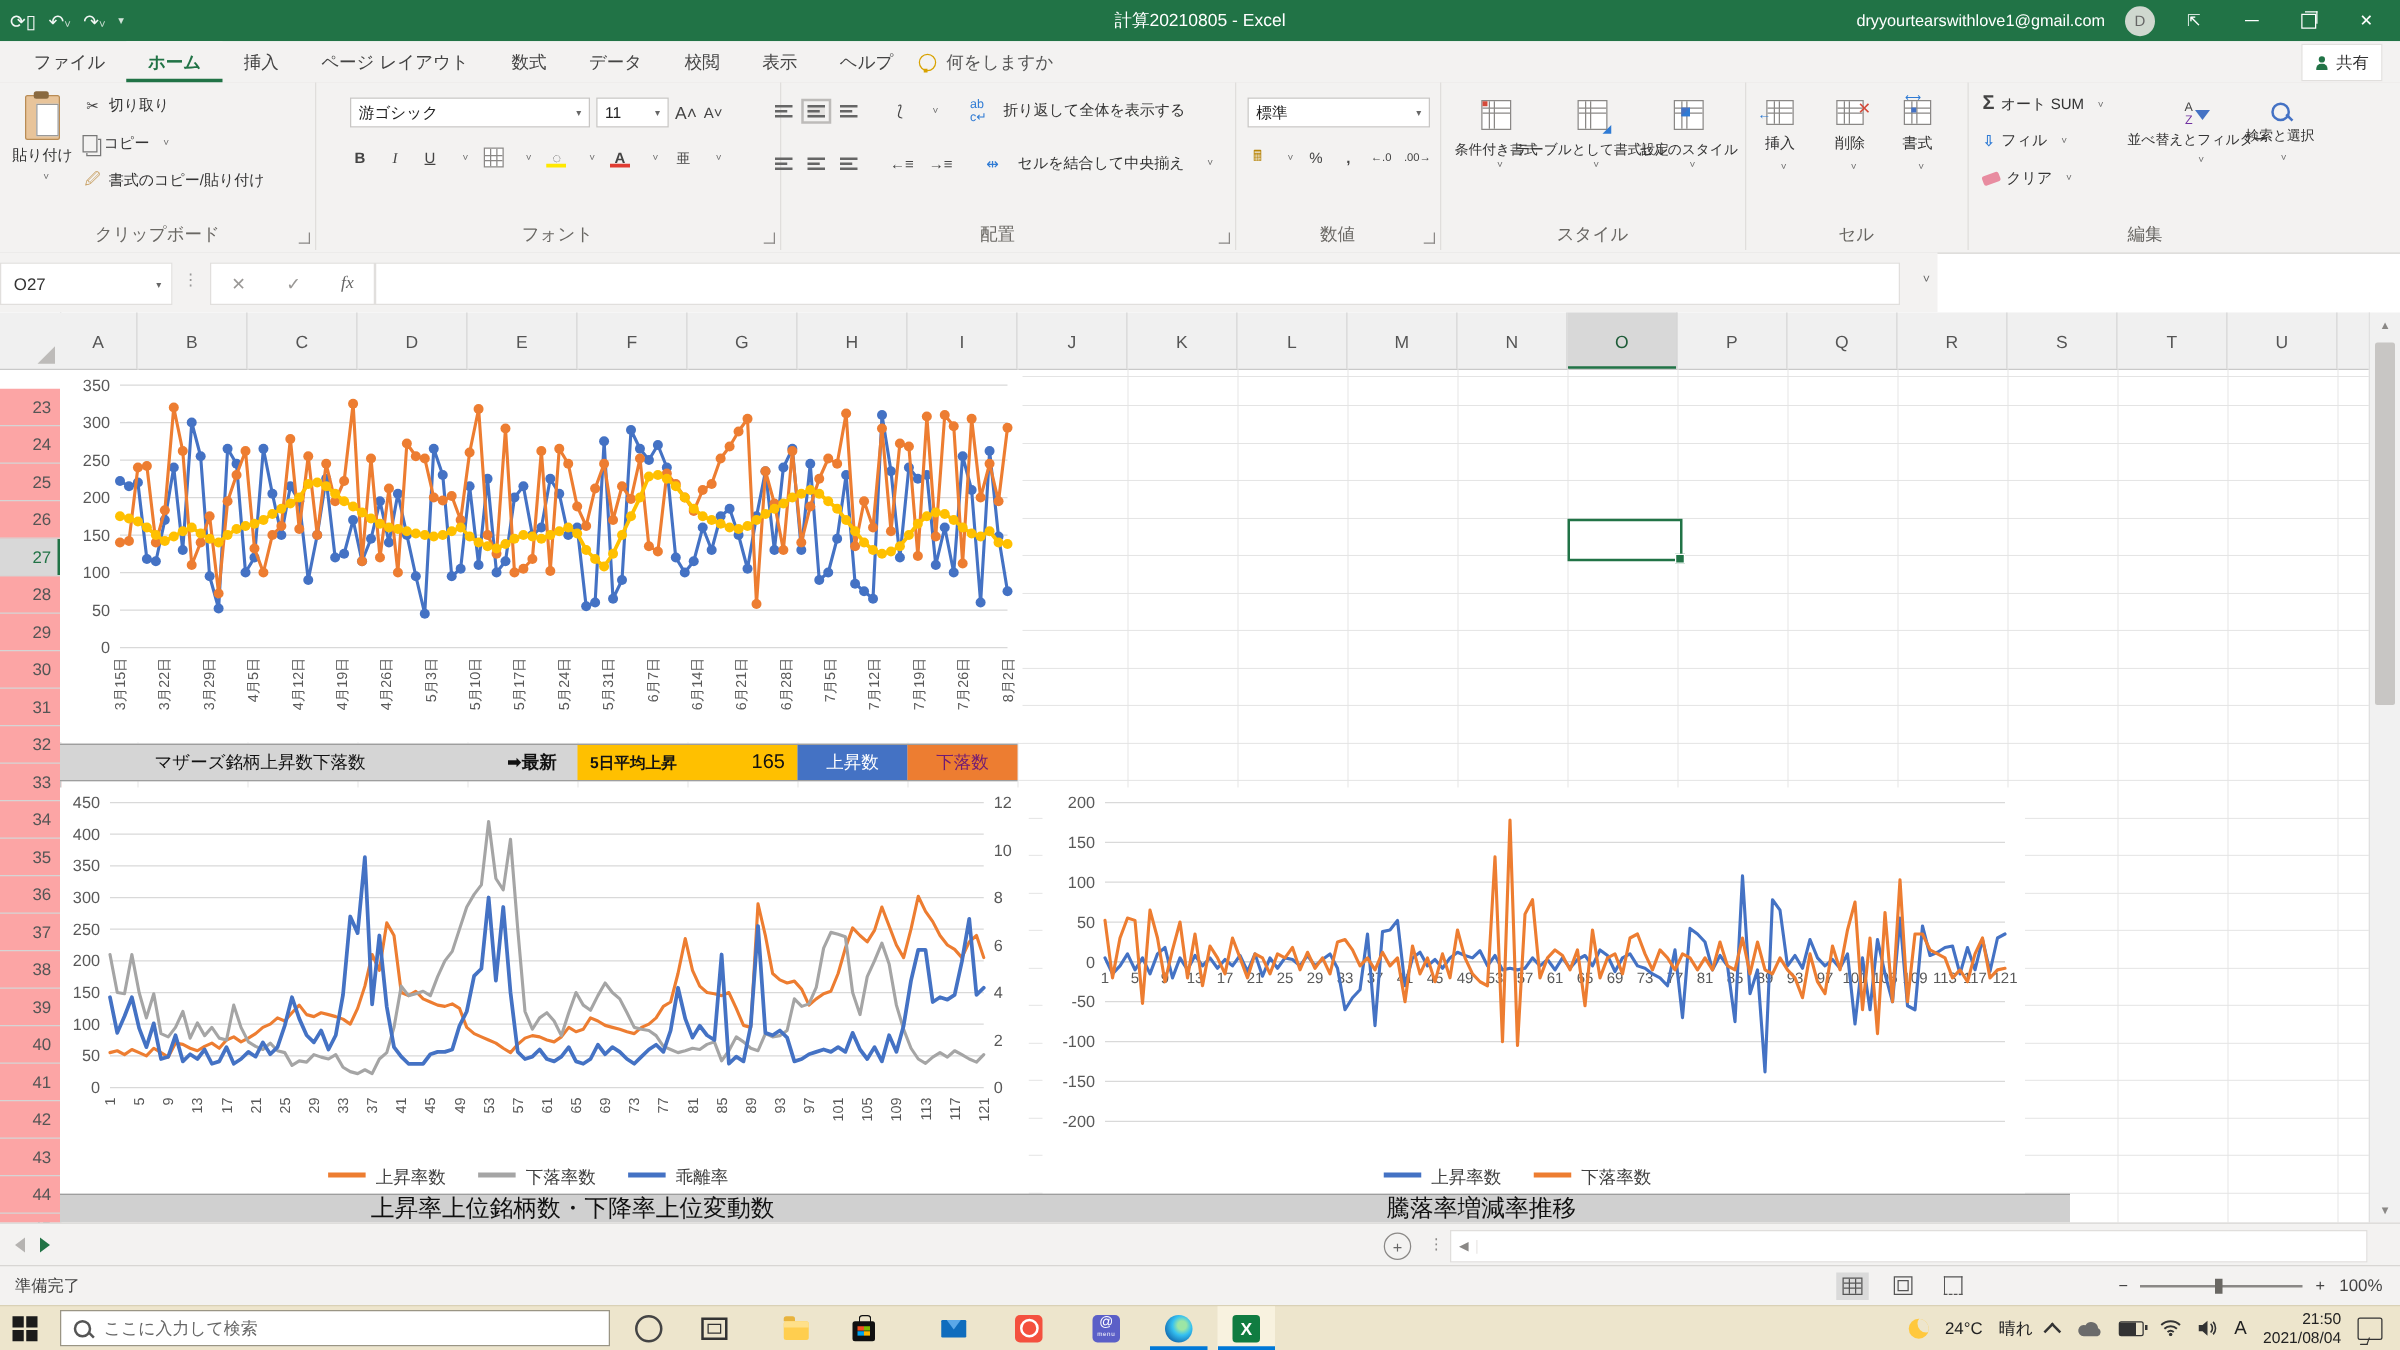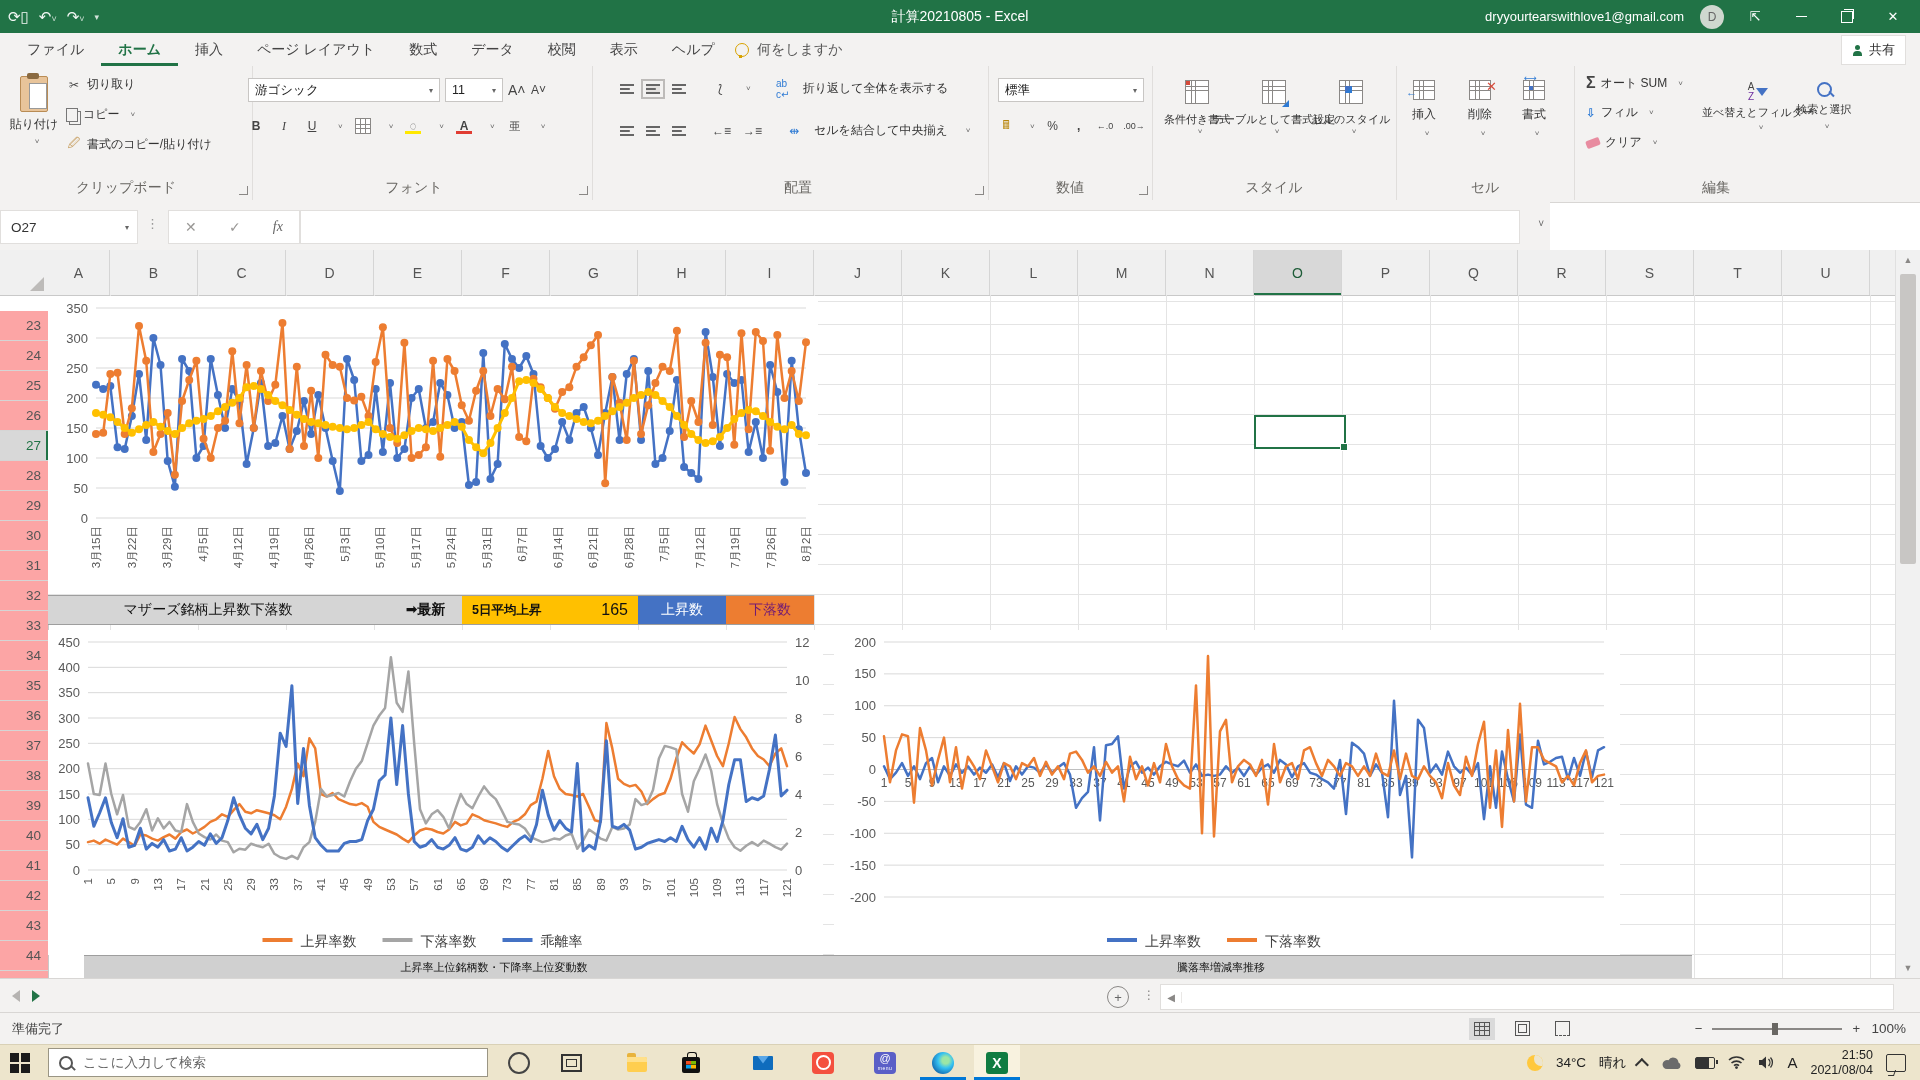--- a/index.html
+++ b/index.html
@@ -97,21 +97,21 @@
   #chart2{left:48px;top:380px;width:775px;height:325px;}
   #chart3{left:834px;top:380px;width:786px;height:325px;}
   .b33{position:absolute;left:48px;top:345px;width:766px;height:30px;background:#D5D5D5;border-top:1px solid #9e9e9e;border-bottom:1px solid #9e9e9e;box-sizing:border-box;font-size:14px;color:#111;}
   .b33 .t1{position:absolute;left:40px;top:0;width:240px;height:28px;display:flex;align-items:center;justify-content:center;}
   .b33 .t2{position:absolute;left:330px;top:0;width:95px;height:28px;display:flex;align-items:center;justify-content:center;font-weight:bold;}
   .b33 .gold{position:absolute;left:414px;top:0;width:176px;height:28px;background:#FFC000;display:flex;align-items:center;justify-content:space-between;padding:0 10px;box-sizing:border-box;}
   .b33 .gold .gl{font-size:12.5px;font-weight:bold;}
   .b33 .gold .gv{font-size:16px;}
   .b33 .bluec{position:absolute;left:590px;top:0;width:88px;height:28px;background:#4472C4;color:#fff;display:flex;align-items:center;justify-content:center;}
   .b33 .orangec{position:absolute;left:678px;top:0;width:88px;height:28px;background:#ED7D31;color:#701a75;display:flex;align-items:center;justify-content:center;}
-  .b45{position:absolute;left:48px;top:705px;width:1608px;height:23px;background:#D0D0D0;border-top:1px solid #9e9e9e;box-sizing:border-box;font-size:11px;color:#111;margin-left:36px;}
+  .b45{position:absolute;left:48px;top:705px;width:1608px;height:23px;background:#D0D0D0;border-top:1px solid #9e9e9e;box-sizing:border-box;font-size:19px;color:#111;}
   .b45 .lt{position:absolute;left:150px;width:520px;top:0;height:22px;display:flex;align-items:center;justify-content:center;}
   .b45 .rt{position:absolute;left:950px;width:374px;top:0;height:22px;display:flex;align-items:center;justify-content:center;}
   .vscroll{position:absolute;right:0;top:0;width:24px;height:728px;background:#F1F1F1;border-left:1px solid #E0E0E0;}
   .vscroll .arr{position:absolute;left:0;width:24px;height:20px;display:flex;align-items:center;justify-content:center;color:#8a8886;font-size:9px;}
   .vscroll .thumb{position:absolute;left:4px;top:24px;width:16px;height:290px;background:#C8C6C4;border-radius:2px;}
   
   .tabstrip{position:absolute;left:0;top:978px;width:1920px;height:34px;background:#F3F2F1;border-top:1px solid #D8D6D4;box-sizing:border-box;}
   .tnav{position:absolute;left:12px;top:0;height:34px;display:flex;align-items:center;gap:12px;}
   .tri-l{width:0;height:0;border-top:6px solid transparent;border-bottom:6px solid transparent;border-right:8px solid #B5B3B1;}
   .tri-r{width:0;height:0;border-top:6px solid transparent;border-bottom:6px solid transparent;border-left:8px solid #217346;}
@@ -250,21 +250,21 @@
           <span class="carat">˅</span>
         </div>
       <div class="smline" style="left:66px;top:70px;">
           <span class="ibox" style="color:#c8a165;">🖉</span>
           <span>書式のコピー/貼り付け</span>
         </div>
       <div class="glabel">クリップボード</div>
       <div class="dlg"></div>
     </div>
 
-    <div class="rgroup" style="left:236px;width:356px;">
+    <div class="rgroup" style="left:268px;width:356px;">
       <div class="smline" style="left:12px;top:12px;">
         <span class="combo" style="width:178px;">
             <span>游ゴシック</span>
             <span class="carat">▾</span>
           </span>
         <span class="combo" style="width:44px;">
             <span>11</span>
             <span class="carat">▾</span>
           </span>
         <span class="ibox" style="font-size:14px;">A˄</span>
@@ -1050,21 +1050,21 @@
         <span class="menuic">@<small>menu</small></span>
       </span>
     <span class="tbtn run" style="left:920px;">
         <span class="edgeic"></span>
       </span>
     <span class="tbtn activeapp" style="left:974px;">
         <span class="excelic">X</span>
       </span>
     <div class="tray">
       <span class="moon"></span>
-      <span>34°C</span>
+      <span>24°C</span>
       <span>晴れ</span>
       <span class="chev"></span>
       <svg width="20" height="14" viewBox="0 0 20 14">
           <path d="M5 13 a4.5 4.5 0 1 1 1.4-8.8 A5.5 5.5 0 0 1 16.5 6.5 A3.5 3.5 0 0 1 16 13 Z" fill="#6b6b6b"></path>
         </svg>
       <span class="batt"></span>
       <svg width="17" height="13" viewBox="0 0 17 13">
           <path d="M1 4 A11 11 0 0 1 16 4 M3.5 7 A7.5 7.5 0 0 1 13.5 7 M6 9.6 A4 4 0 0 1 11 9.6" stroke="#333" stroke-width="1.6" fill="none"></path>
           <circle cx="8.5" cy="11.6" r="1.4" fill="#333"></circle>
         </svg>

